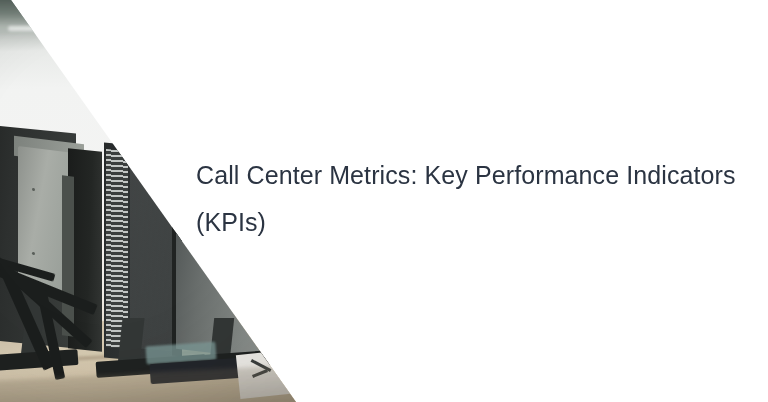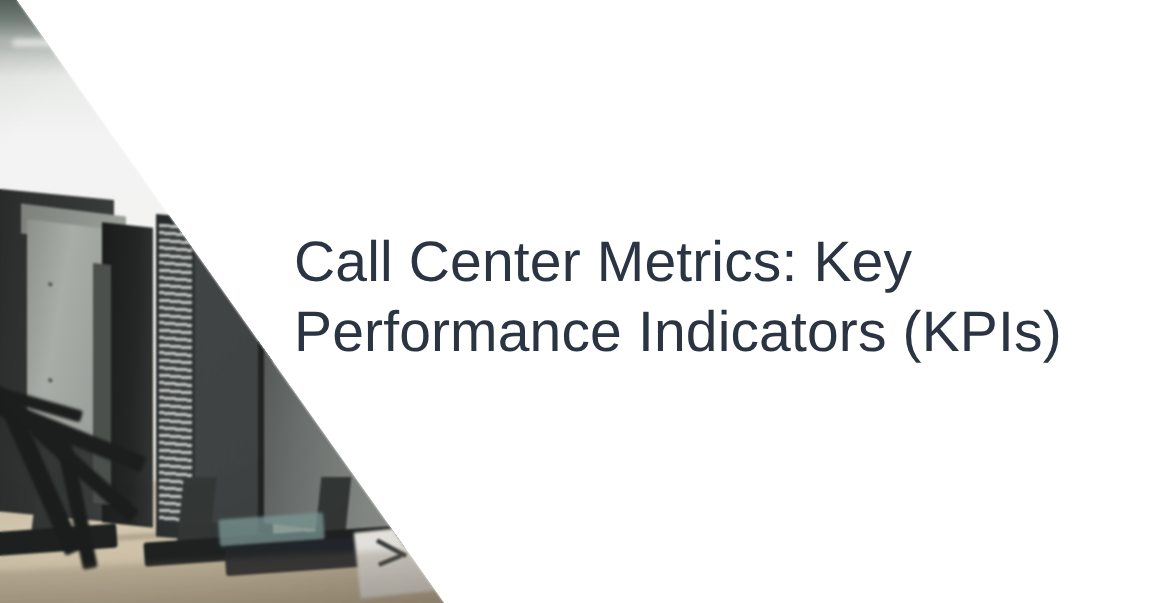--- a/index.html
+++ b/index.html
@@ -273,21 +273,21 @@
   
   #title-block {
     position: absolute;
     left: 196px;
     top: 152px;
     width: 556px;
   }
   #title {
     margin: 0;
     font-family: "Liberation Sans", sans-serif;
-    font-size: 38px;
+    font-size: 25px;
     line-height: 47px;
     font-weight: 400;
     letter-spacing: 0.1px;
     color: #2b3442;
     white-space: pre-line;
   }
 </style>
 </head>
 <body>
 

